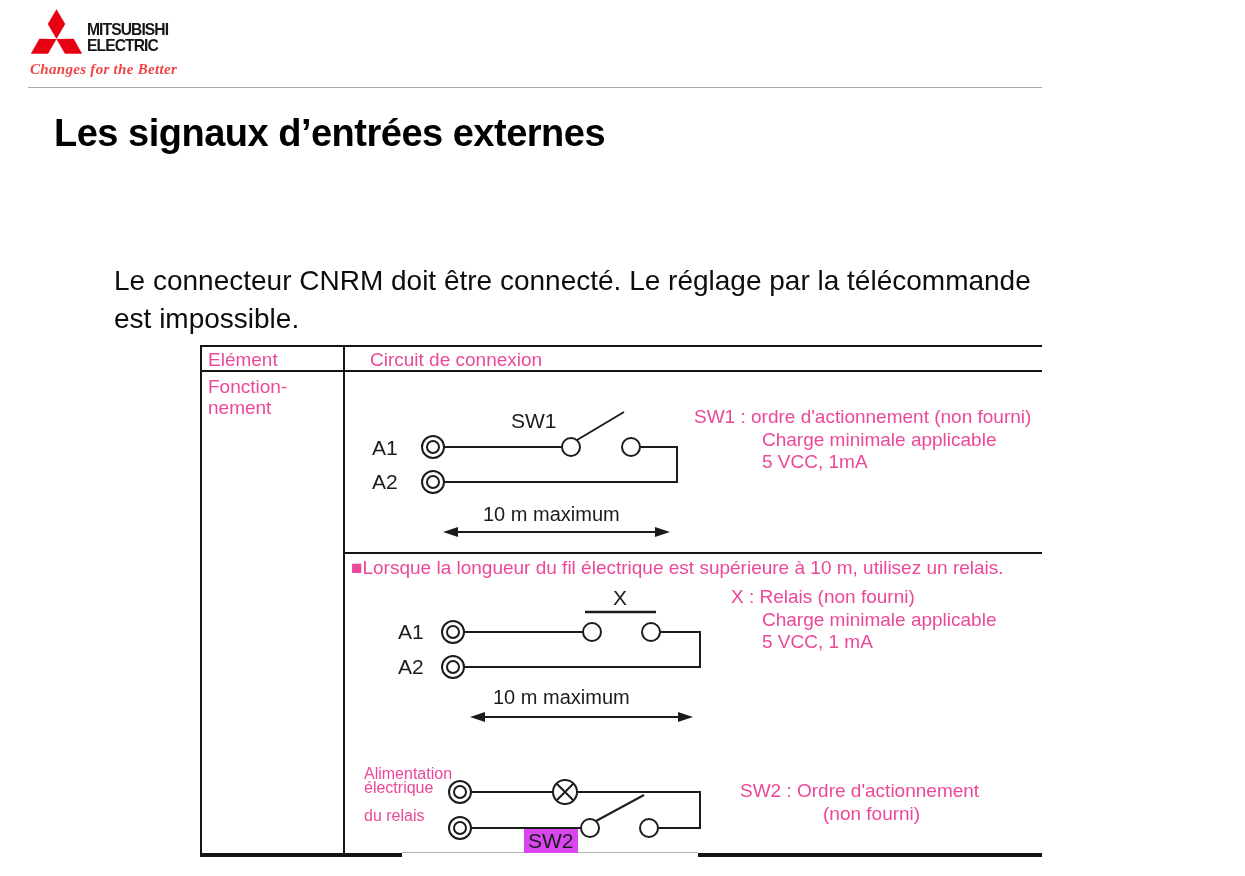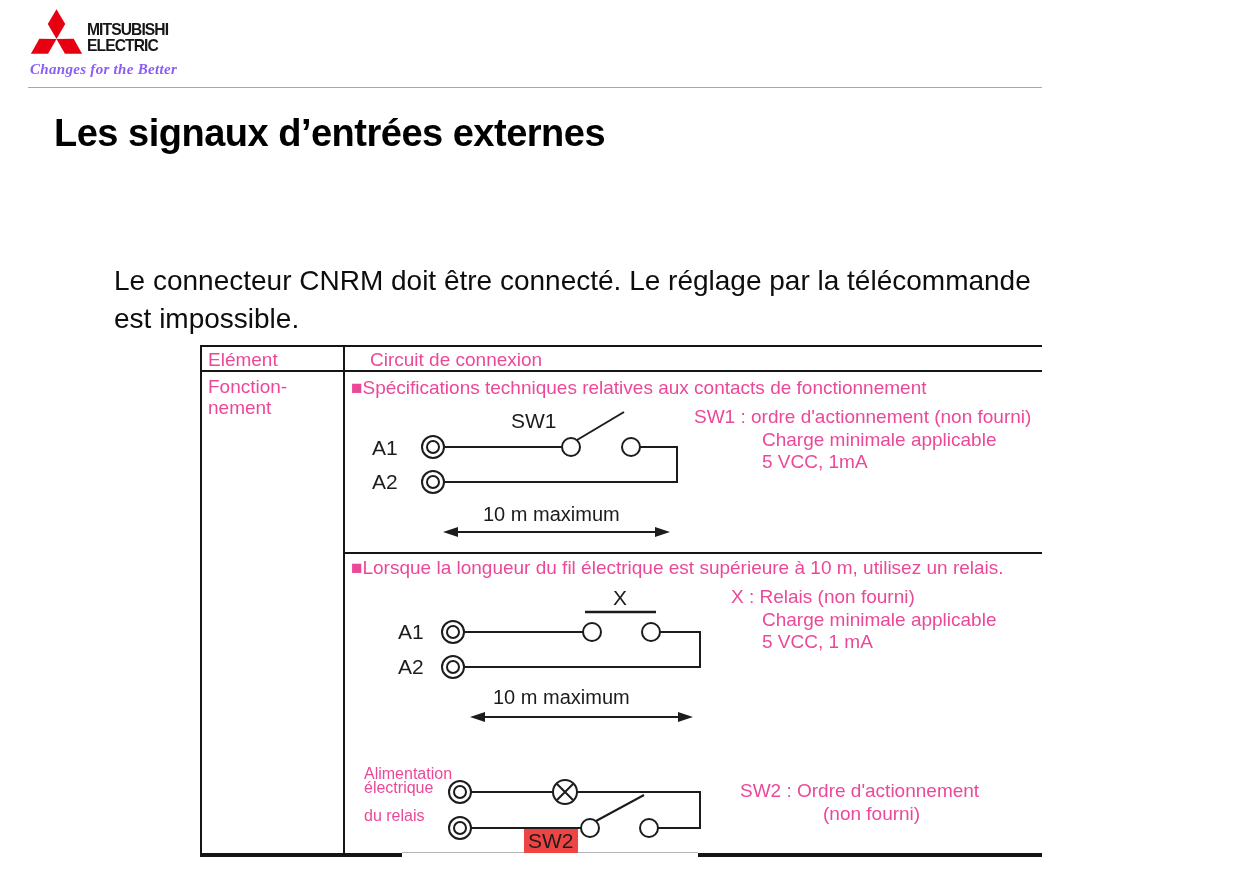--- a/index.html
+++ b/index.html
@@ -3,21 +3,21 @@
 <meta charset="utf-8">
 <style>
   html,body{margin:0;padding:0;background:#ffffff;}
   .page{position:relative;width:1042px;height:876px;background:#fff;overflow:hidden;
         font-family:"Liberation Sans","DejaVu Sans",sans-serif;color:#1c1c1c;}
   .abs{position:absolute;white-space:nowrap;}
   
   .brand-text{font-weight:bold;font-size:17px;line-height:16px;letter-spacing:-1px;
               color:#161616;transform:scaleX(0.92);transform-origin:left top;}
   .brand-tagline{font-family:"Liberation Serif","DejaVu Serif",serif;font-style:italic;
-                 font-weight:bold;font-size:15px;color:#8b5cf6;letter-spacing:0.3px;}
+                 font-weight:bold;font-size:15px;color:#ef4444;letter-spacing:0.3px;}
   .eco-slogan{font-weight:bold;font-size:11.5px;color:#7a7a7a;letter-spacing:0.4px;}
   .rule{background:#a8a8a8;}
   
   .page-title{font-weight:bold;font-size:38px;color:#000;letter-spacing:-0.5px;}
   .subtitle{font-size:27px;color:#0d0d0d;}
   .para{font-size:28px;line-height:38px;color:#0d0d0d;}
   
   .tline{position:absolute;background:#151515;}
   .cell{position:absolute;white-space:nowrap;font-size:19px;color:#ec4899;}
   .cell.sm{font-size:16px;}
@@ -134,38 +134,37 @@
     </g>
   </svg>
 
   <div class="cell" style="left:208px;top:349px;">Elément</div>
   <div class="cell" style="left:370px;top:349px;">Circuit de connexion</div>
   <div class="cell rowlabel" style="left:208px;top:376px;">
     <span>Fonction-</span>
     <span>nement</span>
   </div>
 
-  <div class="cell" style="left:351px;top:377px;">■Spécifications techniques relatives aux contacts de fonctionnement</div>
   <div class="dlabel" style="left:511px;top:409px;">SW1</div>
   <div class="dlabel" style="left:372px;top:436px;">A1</div>
   <div class="dlabel" style="left:372px;top:470px;">A2</div>
   <div class="dist" style="left:483px;top:503px;">10 m maximum</div>
   <div class="cell" style="left:694px;top:406px;">SW1 : ordre d'actionnement (non fourni)</div>
   <div class="cell" style="left:762px;top:429px;">Charge minimale applicable</div>
   <div class="cell" style="left:762px;top:451px;">5 VCC, 1mA</div>
 
   <div class="cell" style="left:351px;top:557px;">■Lorsque la longueur du fil électrique est supérieure à 10 m, utilisez un relais.</div>
   <div class="dlabel" style="left:585px;top:586px;width:70px;text-align:center;">X</div>
   <div class="dlabel" style="left:398px;top:620px;">A1</div>
   <div class="dlabel" style="left:398px;top:655px;">A2</div>
   <div class="dist" style="left:493px;top:686px;">10 m maximum</div>
   <div class="cell" style="left:731px;top:586px;">X : Relais (non fourni)</div>
   <div class="cell" style="left:762px;top:609px;">Charge minimale applicable</div>
   <div class="cell" style="left:762px;top:631px;">5 VCC, 1 mA</div>
 
   <div class="cell sm" style="left:364px;top:765px;">Alimentation</div>
   <div class="cell sm" style="left:364px;top:779px;">électrique</div>
   <div class="cell sm" style="left:364px;top:807px;">du relais</div>
-  <div class="dlabel" style="left:524px;top:829px;background:#ef4444;padding:0 4px;text-align:right;">SW2</div>
+  <div class="dlabel" style="left:524px;top:829px;background:#d946ef;padding:0 4px;text-align:right;">SW2</div>
   <div class="cell" style="left:740px;top:780px;">SW2 : Ordre d'actionnement</div>
   <div class="cell" style="left:823px;top:803px;">(non fourni)</div>
 
 </div>
 
 </body></html>

